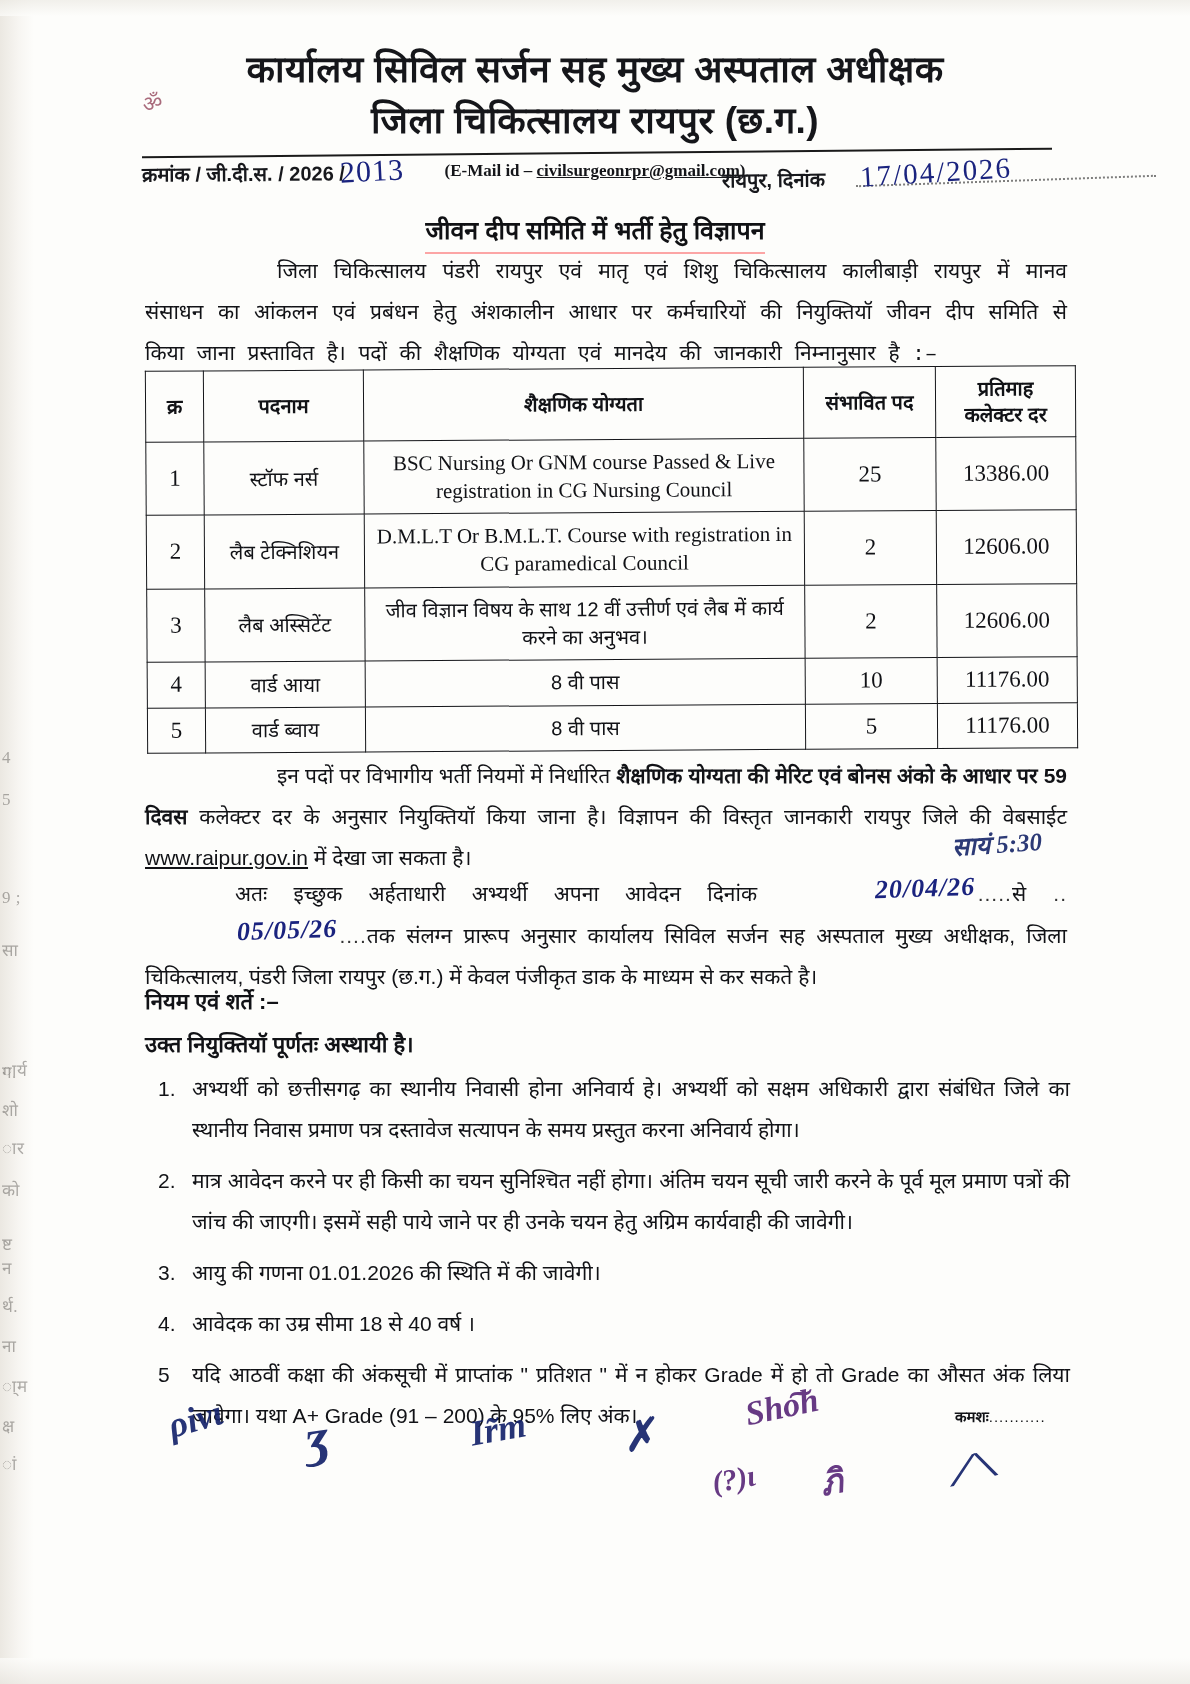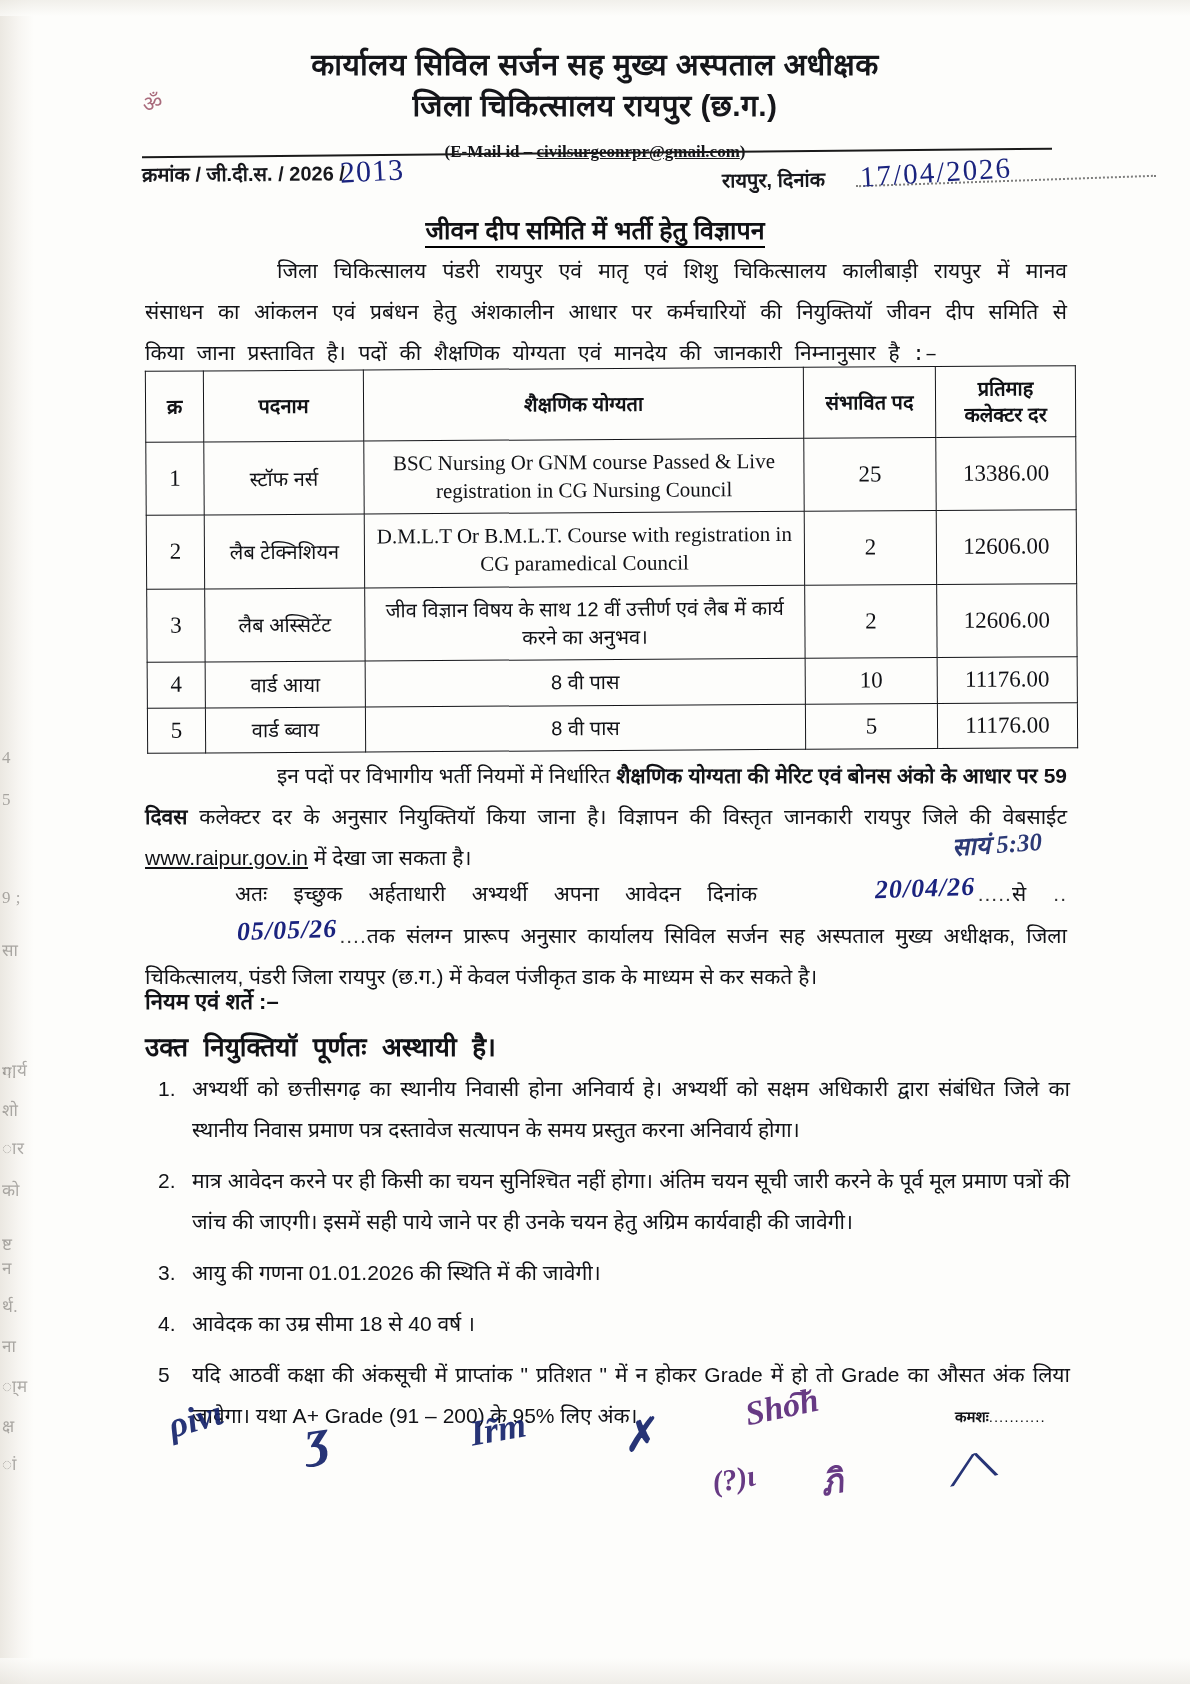--- a/index.html
+++ b/index.html
@@ -58,21 +58,21 @@
   
   .letterhead {
     position: absolute;
     left: 0; top: 44px;
     width: 1190px;
     text-align: center;
   }
   .lh-line1, .lh-line2 {
     font-family: "Liberation Sans", sans-serif;
     font-weight: bold;
-    font-size: 30px;
+    font-size: 37px;
     letter-spacing: .4px;
     color: #15161a;
     line-height: 1.38;
   }
   .lh-email {
     margin-top: 15px;
     font-family: "Liberation Serif", serif;
     font-weight: bold;
     font-size: 17px;
     color: #15161a;
@@ -146,22 +146,22 @@
   .adv-title {
     position: absolute;
     left: 0; top: 212px;
     width: 1190px;
     text-align: center;
     font-size: 25px;
     font-weight: bold;
     color: #101114;
   }
   .adv-title span {
-    border-bottom: 2px solid #000000;
-    padding-bottom: 2px;
+    border-bottom: 2px solid #fca5a5;
+    padding-bottom: 8px;
   }
 
   
   .para {
     position: absolute;
     font-size: 21px;
     line-height: 41px;
     color: #111216;
     font-weight: 500;
     text-align: justify;
@@ -280,24 +280,23 @@
     left: 145px;
     top: 985px;
     font-size: 22px;
     font-weight: bold;
     color: #111216;
   }
   .terms-sub {
     position: absolute;
     left: 145px;
     top: 1028px;
-    font-size: 26px;
+    font-size: 22px;
     font-weight: bold;
     color: #111216;
-    font-family: Liberation Mono, monospace;
   }
   .terms-list {
     position: absolute;
     left: 152px;
     top: 1068px;
     width: 918px;
     margin: 0;
     padding: 0;
     list-style: none;
   }

